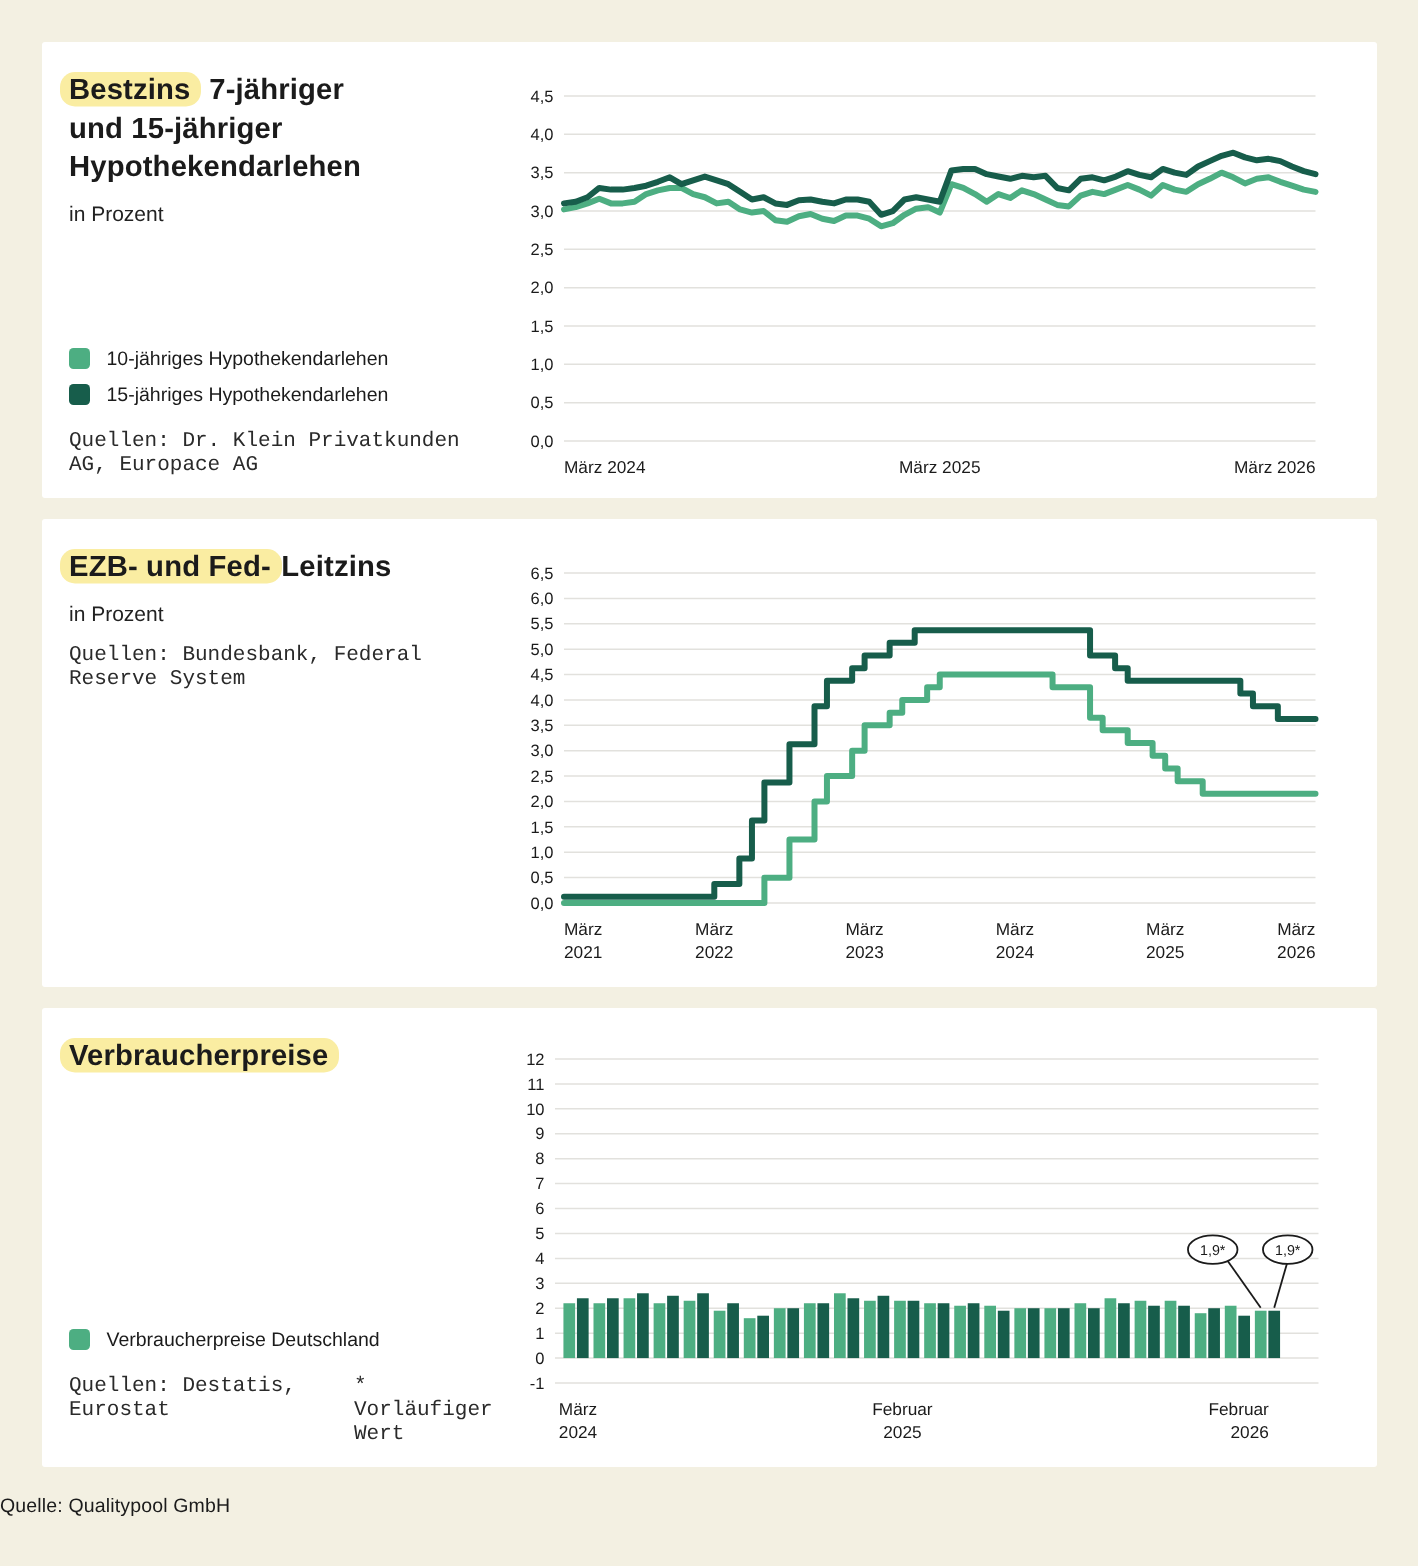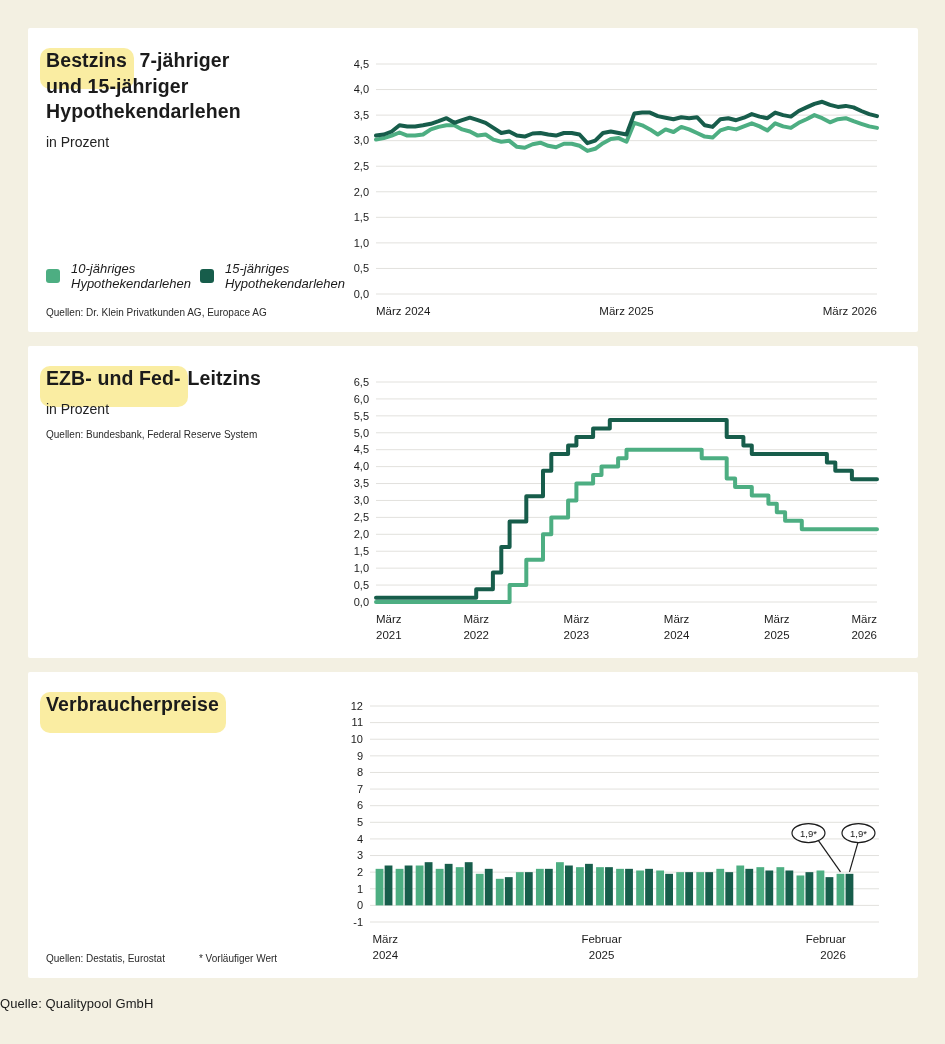--- a/index.html
+++ b/index.html
@@ -32,48 +32,48 @@
   }
   .chart-title{
     font-size:19.5px;
     font-weight:700;
     line-height:1.32;
     letter-spacing:.1px;
   }
   .hl{
     background:#FAEDA2;
     border-radius:10px;
-    padding:1px 7px 18px 6px;
+    padding:1px 7px 0 6px;
     margin-left:-6px;
     box-decoration-break:clone;
     margin-top:46px;
   }
   .subtitle{
     font-size:14px;
     margin-top:9px;
     color:#222;
   }
   .legend{
     margin-top:auto;
     display:flex;
-    flex-direction:row;
+    flex-direction:column;
     gap:9px;
     padding-bottom:4px;
-    font-style:italic;
   }
   .legend-item{display:flex;align-items:center;gap:11px;font-size:13px;}
   .swatch{width:14px;height:14px;border-radius:3px;flex:0 0 auto;}
   .swatch.light{background:#4DAE82;}
   .swatch.dark{background:#175D4B;}
   .sources{
     margin-top:12px;
-    font-size:10px;
+    font-size:14px;
     color:#2A2A2A;
     display:flex;
     gap:34px;
+    font-family:Liberation Mono, monospace;
   }
   svg{display:block;overflow:visible;}
   svg text{font-family:"Liberation Sans", sans-serif;fill:#1B1B1B;}
   .footer{
     text-align:left;
     margin:18px 30px 0 0;
     font-size:13px;
     font-weight:500;
     letter-spacing:.1px;
   }
@@ -191,20 +191,24 @@
       </svg>
   </div>
 </section>
 
 <section class="panel">
   <div class="panel-left">
     <div class="chart-title">
       <span class="hl">Verbraucherpreise</span><br>
     </div>
     <div class="legend">
+      <div class="legend-item">
+        <span class="swatch light"></span>
+        <span>Verbraucherpreise Deutschland</span>
+      </div>
     </div>
     <div class="sources">
       <span>Quellen: Destatis, Eurostat</span>
       <span>* Vorläufiger Wert</span>
     </div>
   </div>
   <div class="panel-right">
     <svg width="545" height="286">
         <line x1="30" x2="539" y1="14" y2="14" stroke="#E2E1DD" stroke-width="1"></line>
         <text x="23" y="17.8" text-anchor="end" font-size="11">12</text>

